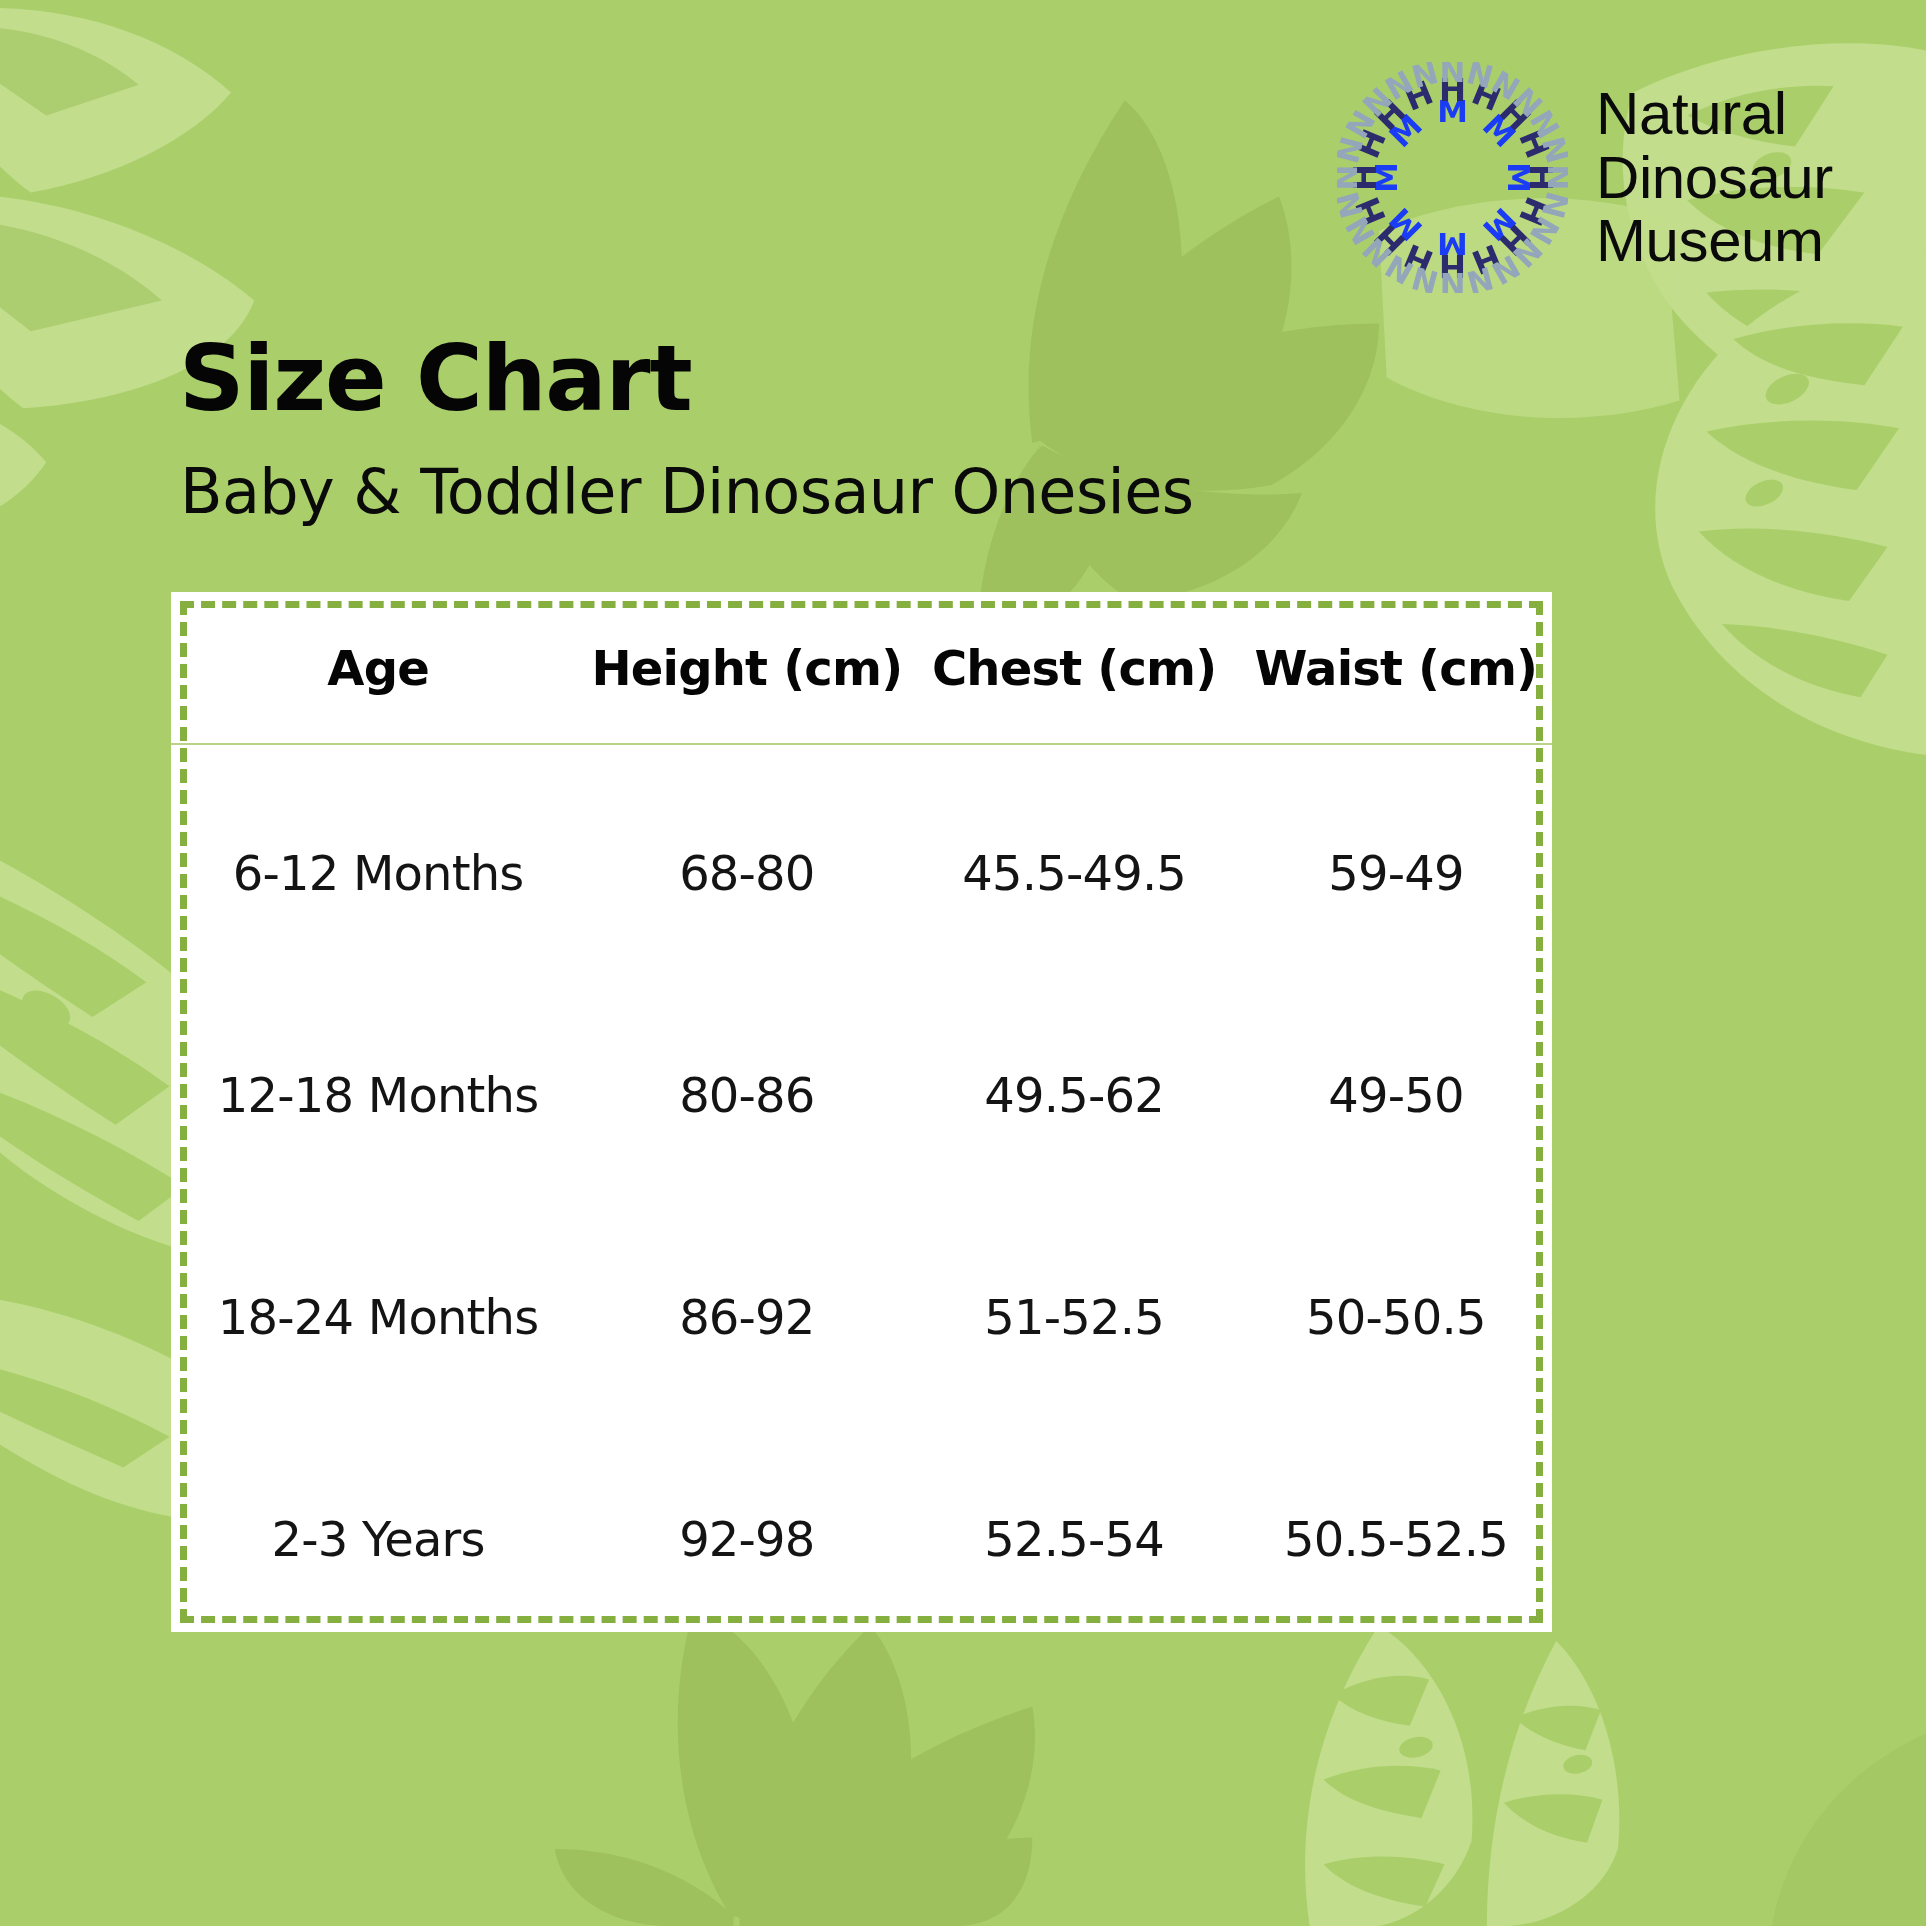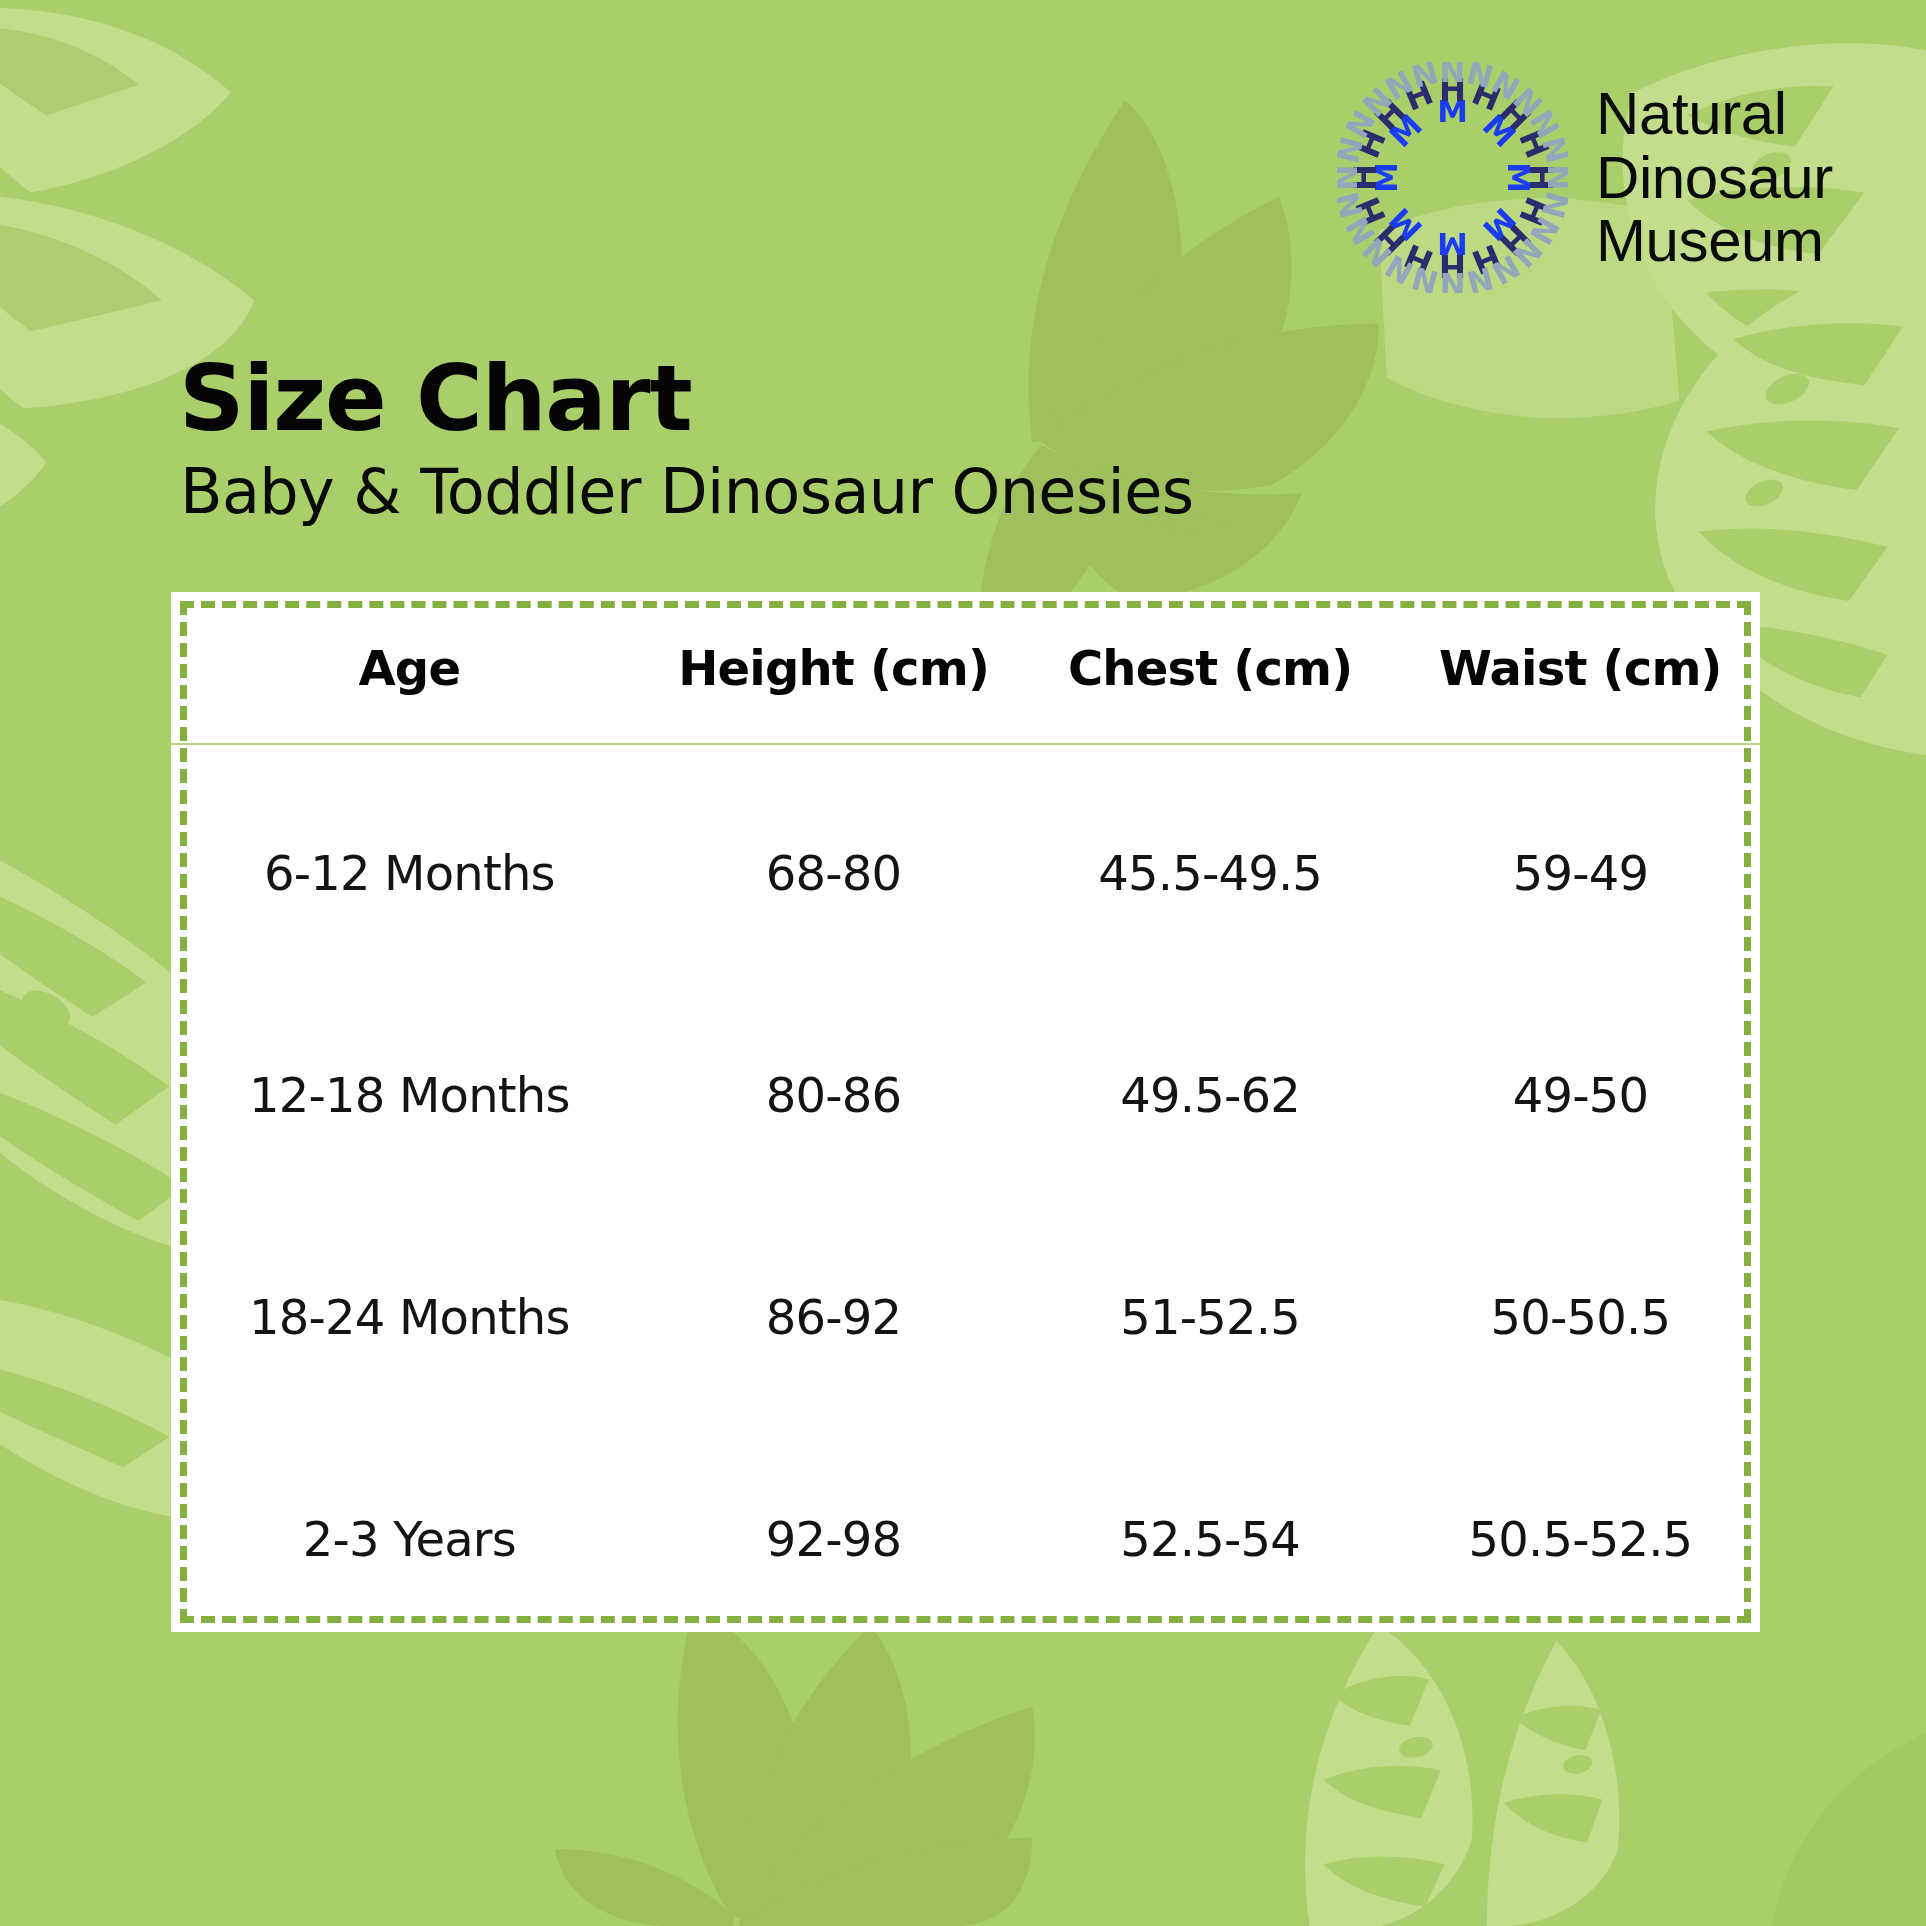--- a/index.html
+++ b/index.html
@@ -54,41 +54,40 @@
   #page-title {
     position: absolute;
     left: 179px;
     top: 333px;
     font-family: "DejaVu Sans", sans-serif;
     font-size: 91px;
     font-weight: 700;
     letter-spacing: -1.2px;
     color: #050505;
     line-height: 1;
-    margin-top: 20px;
   }
   #page-subtitle {
     position: absolute;
     left: 180px;
     top: 461px;
     font-family: "DejaVu Sans", sans-serif;
     font-size: 62px;
     font-weight: 400;
     letter-spacing: -0.6px;
     color: #0a0a0a;
     line-height: 1;
     text-align: center;
   }
 
   
   #size-table-card {
     position: absolute;
     left: 171px;
     top: 592px;
-    width: 1589px;
+    width: 1381px;
     height: 1040px;
     background: #ffffff;
     box-sizing: border-box;
   }
   #size-table-dashed {
     position: absolute;
     left: 9.2px;
     top: 9.2px;
     right: 9.2px;
     bottom: 9.2px;

